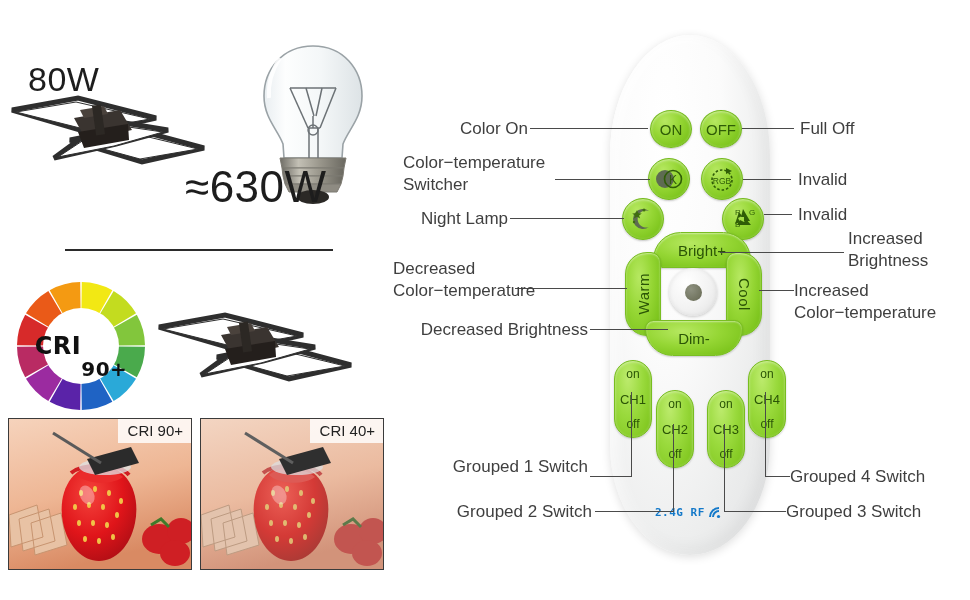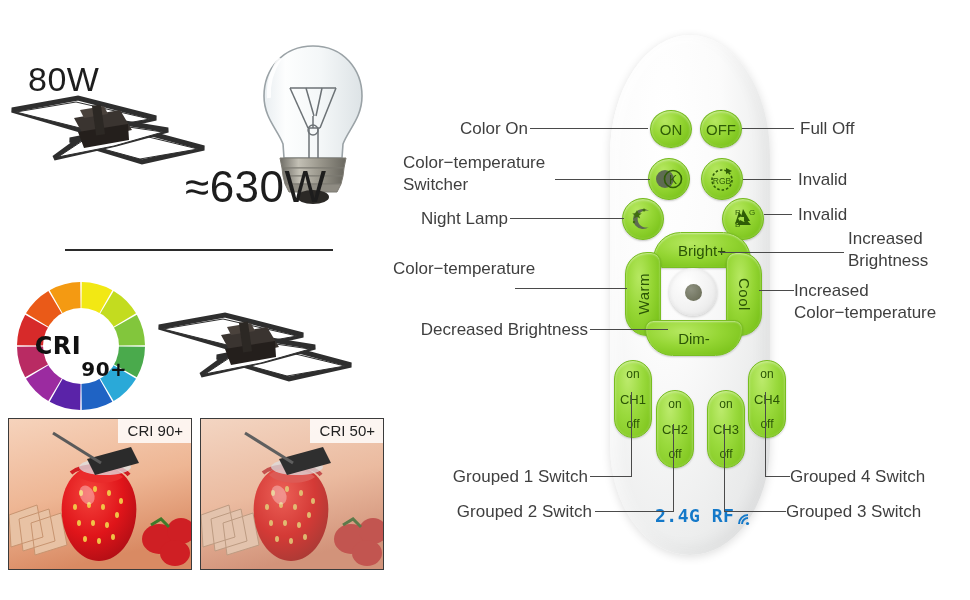--- a/index.html
+++ b/index.html
@@ -111,21 +111,21 @@
     display:flex;flex-direction:column;align-items:center;justify-content:space-between;
     padding:6px 0 6px 0;box-sizing:border-box;color:#2b5506;
     font-family:"Liberation Sans",sans-serif;font-size:12px;}
   .ch-btn .ch-name{font-size:13px;}
   #ch1{left:214px;top:360px;}
   #ch2{left:256px;top:390px;}
   #ch3{left:307px;top:390px;}
   #ch4{left:348px;top:360px;}
 
   #rf-mark{position:absolute;left:255px;top:505px;display:flex;align-items:flex-end;gap:2px;}
-  #rf-mark .rf-text{font-size:18px;font-weight:bold;color:#1479c9;
+  #rf-mark .rf-text{font-size:11px;font-weight:bold;color:#1479c9;
     font-family:"DejaVu Sans Mono",monospace;letter-spacing:.5px;}
 
   
   .callout{position:absolute;font-size:17px;color:#3f3f3f;white-space:nowrap;
     font-family:"Liberation Sans","DejaVu Sans",sans-serif;line-height:1.28;}
   .callout.r{text-align:right;}
   .leader{position:absolute;background:#4a4a4a;}
   .leader.h{height:1px;}
   .leader.v{width:1px;}
 </style>
@@ -291,21 +291,21 @@
         <ellipse cx="150" cy="120" rx="17" ry="15"></ellipse>
           <ellipse cx="172" cy="112" rx="14" ry="13"></ellipse>
         <ellipse cx="166" cy="134" rx="15" ry="13"></ellipse>
       </g>
       <path d="M142 106 L152 100 L160 108" stroke="#3f7a2a" stroke-width="3" fill="none"></path>
       <ellipse cx="78" cy="76" rx="7" ry="10" fill="#ffffff" opacity=".35" transform="rotate(-25 78 76)"></ellipse>
     </svg>
   </div>
 
   <div class="photo-card" id="photo-right">
-    <div class="photo-tag">CRI 50+</div>
+    <div class="photo-tag">CRI 40+</div>
     <svg width="182" height="150" viewBox="0 0 182 150">
       <defs>
         <linearGradient id="bg80" x1="0" y1="0" x2="0.3" y2="1">
           <stop offset="0%" stop-color="#f3d5c2"></stop>
             <stop offset="55%" stop-color="#ebbba0"></stop>
           <stop offset="100%" stop-color="#d2937a"></stop>
         </linearGradient>
         <radialGradient id="berry80" cx="0.38" cy="0.3" r="0.8">
           <stop offset="0%" stop-color="#ec6057"></stop>
             <stop offset="55%" stop-color="#d43a36"></stop>
@@ -479,20 +479,21 @@
   <div class="callout r" style="left:0px;top:118px;width:128px;">Color On</div>
 
   <div class="callout" style="left:3px;top:152px;">
     <div>Color−temperature</div>
     <div>Switcher</div>
   </div>
 
   <div class="callout r" style="left:0px;top:208px;width:108px;">Night Lamp</div>
 
   <div class="callout" style="left:-7px;top:258px;">
+    <div>Decreased</div>
     <div>Color−temperature</div>
   </div>
 
   <div class="callout r" style="left:-16px;top:319px;width:204px;">Decreased Brightness</div>
 
   <div class="callout" style="left:400px;top:118px;">Full Off</div>
 
   <div class="callout" style="left:398px;top:169px;">Invalid</div>
 
   <div class="callout" style="left:398px;top:204px;">Invalid</div>
@@ -500,17 +501,17 @@
   <div class="callout" style="left:448px;top:228px;">
     <div>Increased</div>
     <div>Brightness</div>
   </div>
 
   <div class="callout" style="left:394px;top:280px;">
     <div>Increased</div>
     <div>Color−temperature</div>
   </div>
 
-  <div class="callout r" style="left:18px;top:466px;width:170px;">Grouped 1 Switch</div>
+  <div class="callout r" style="left:18px;top:456px;width:170px;">Grouped 1 Switch</div>
   <div class="callout r" style="left:22px;top:501px;width:170px;">Grouped 2 Switch</div>
   <div class="callout" style="left:390px;top:466px;">Grouped 4 Switch</div>
   <div class="callout" style="left:386px;top:501px;">Grouped 3 Switch</div>
 </div>
 
 </body></html>

